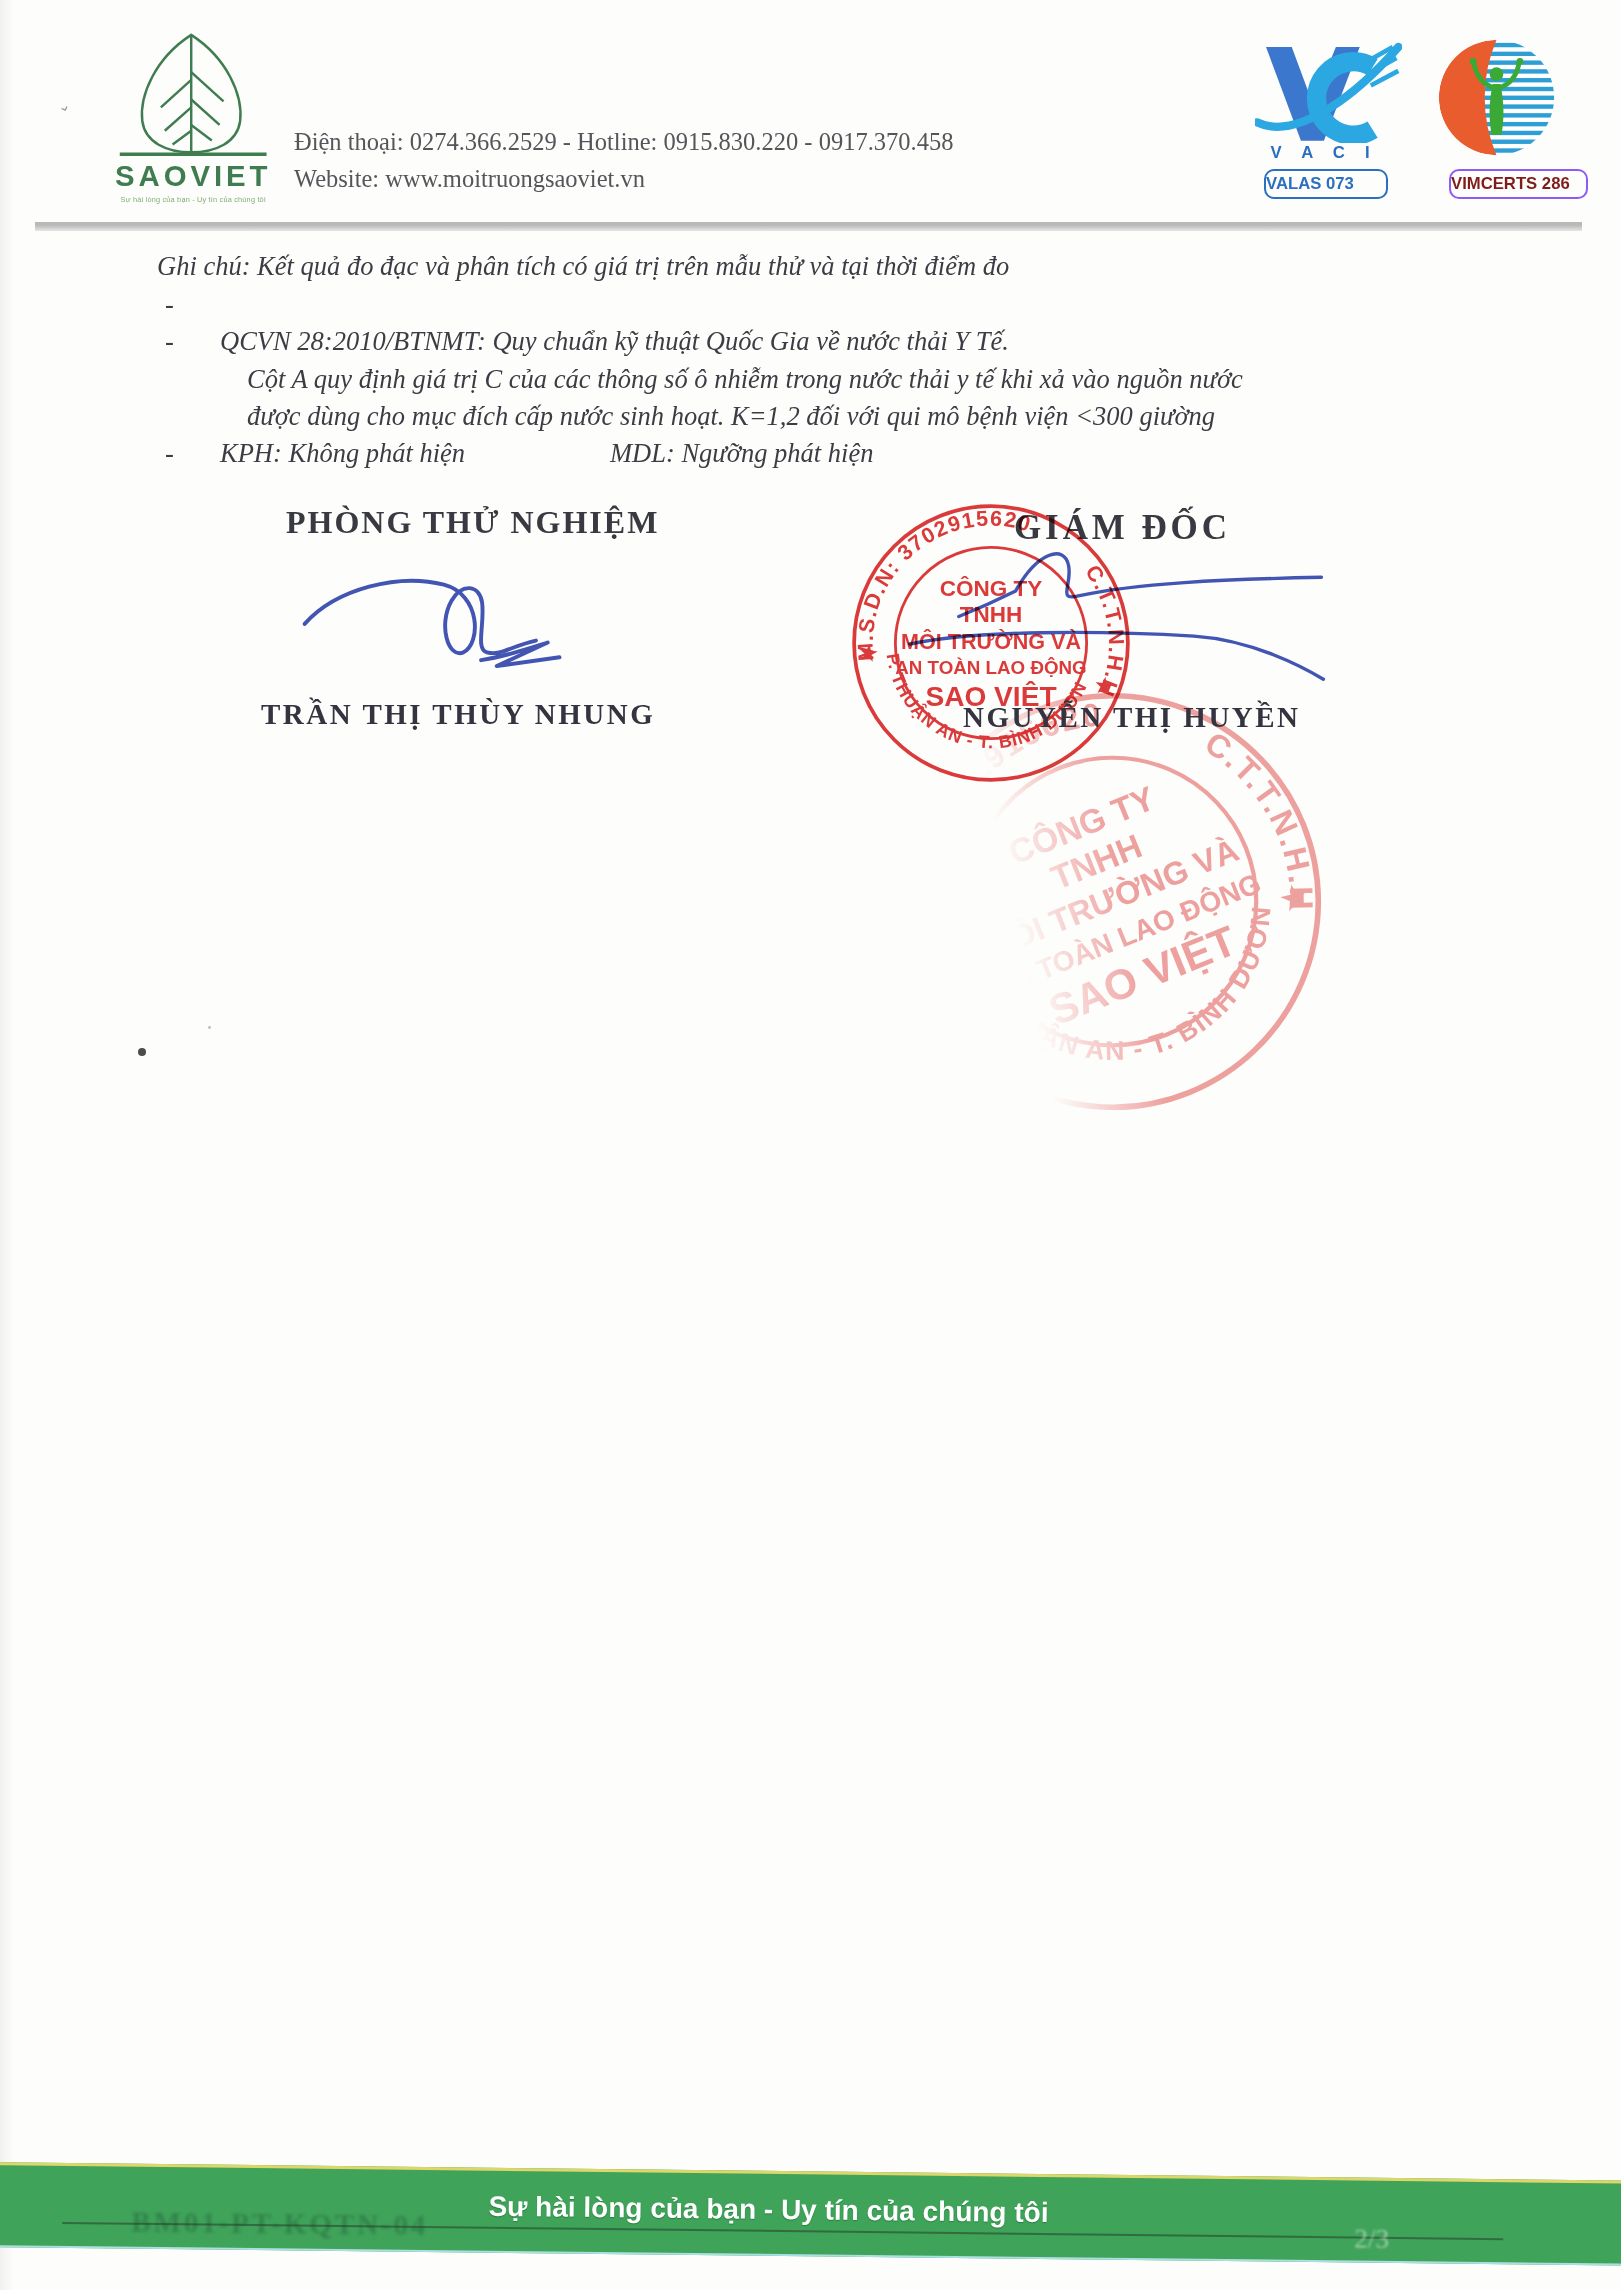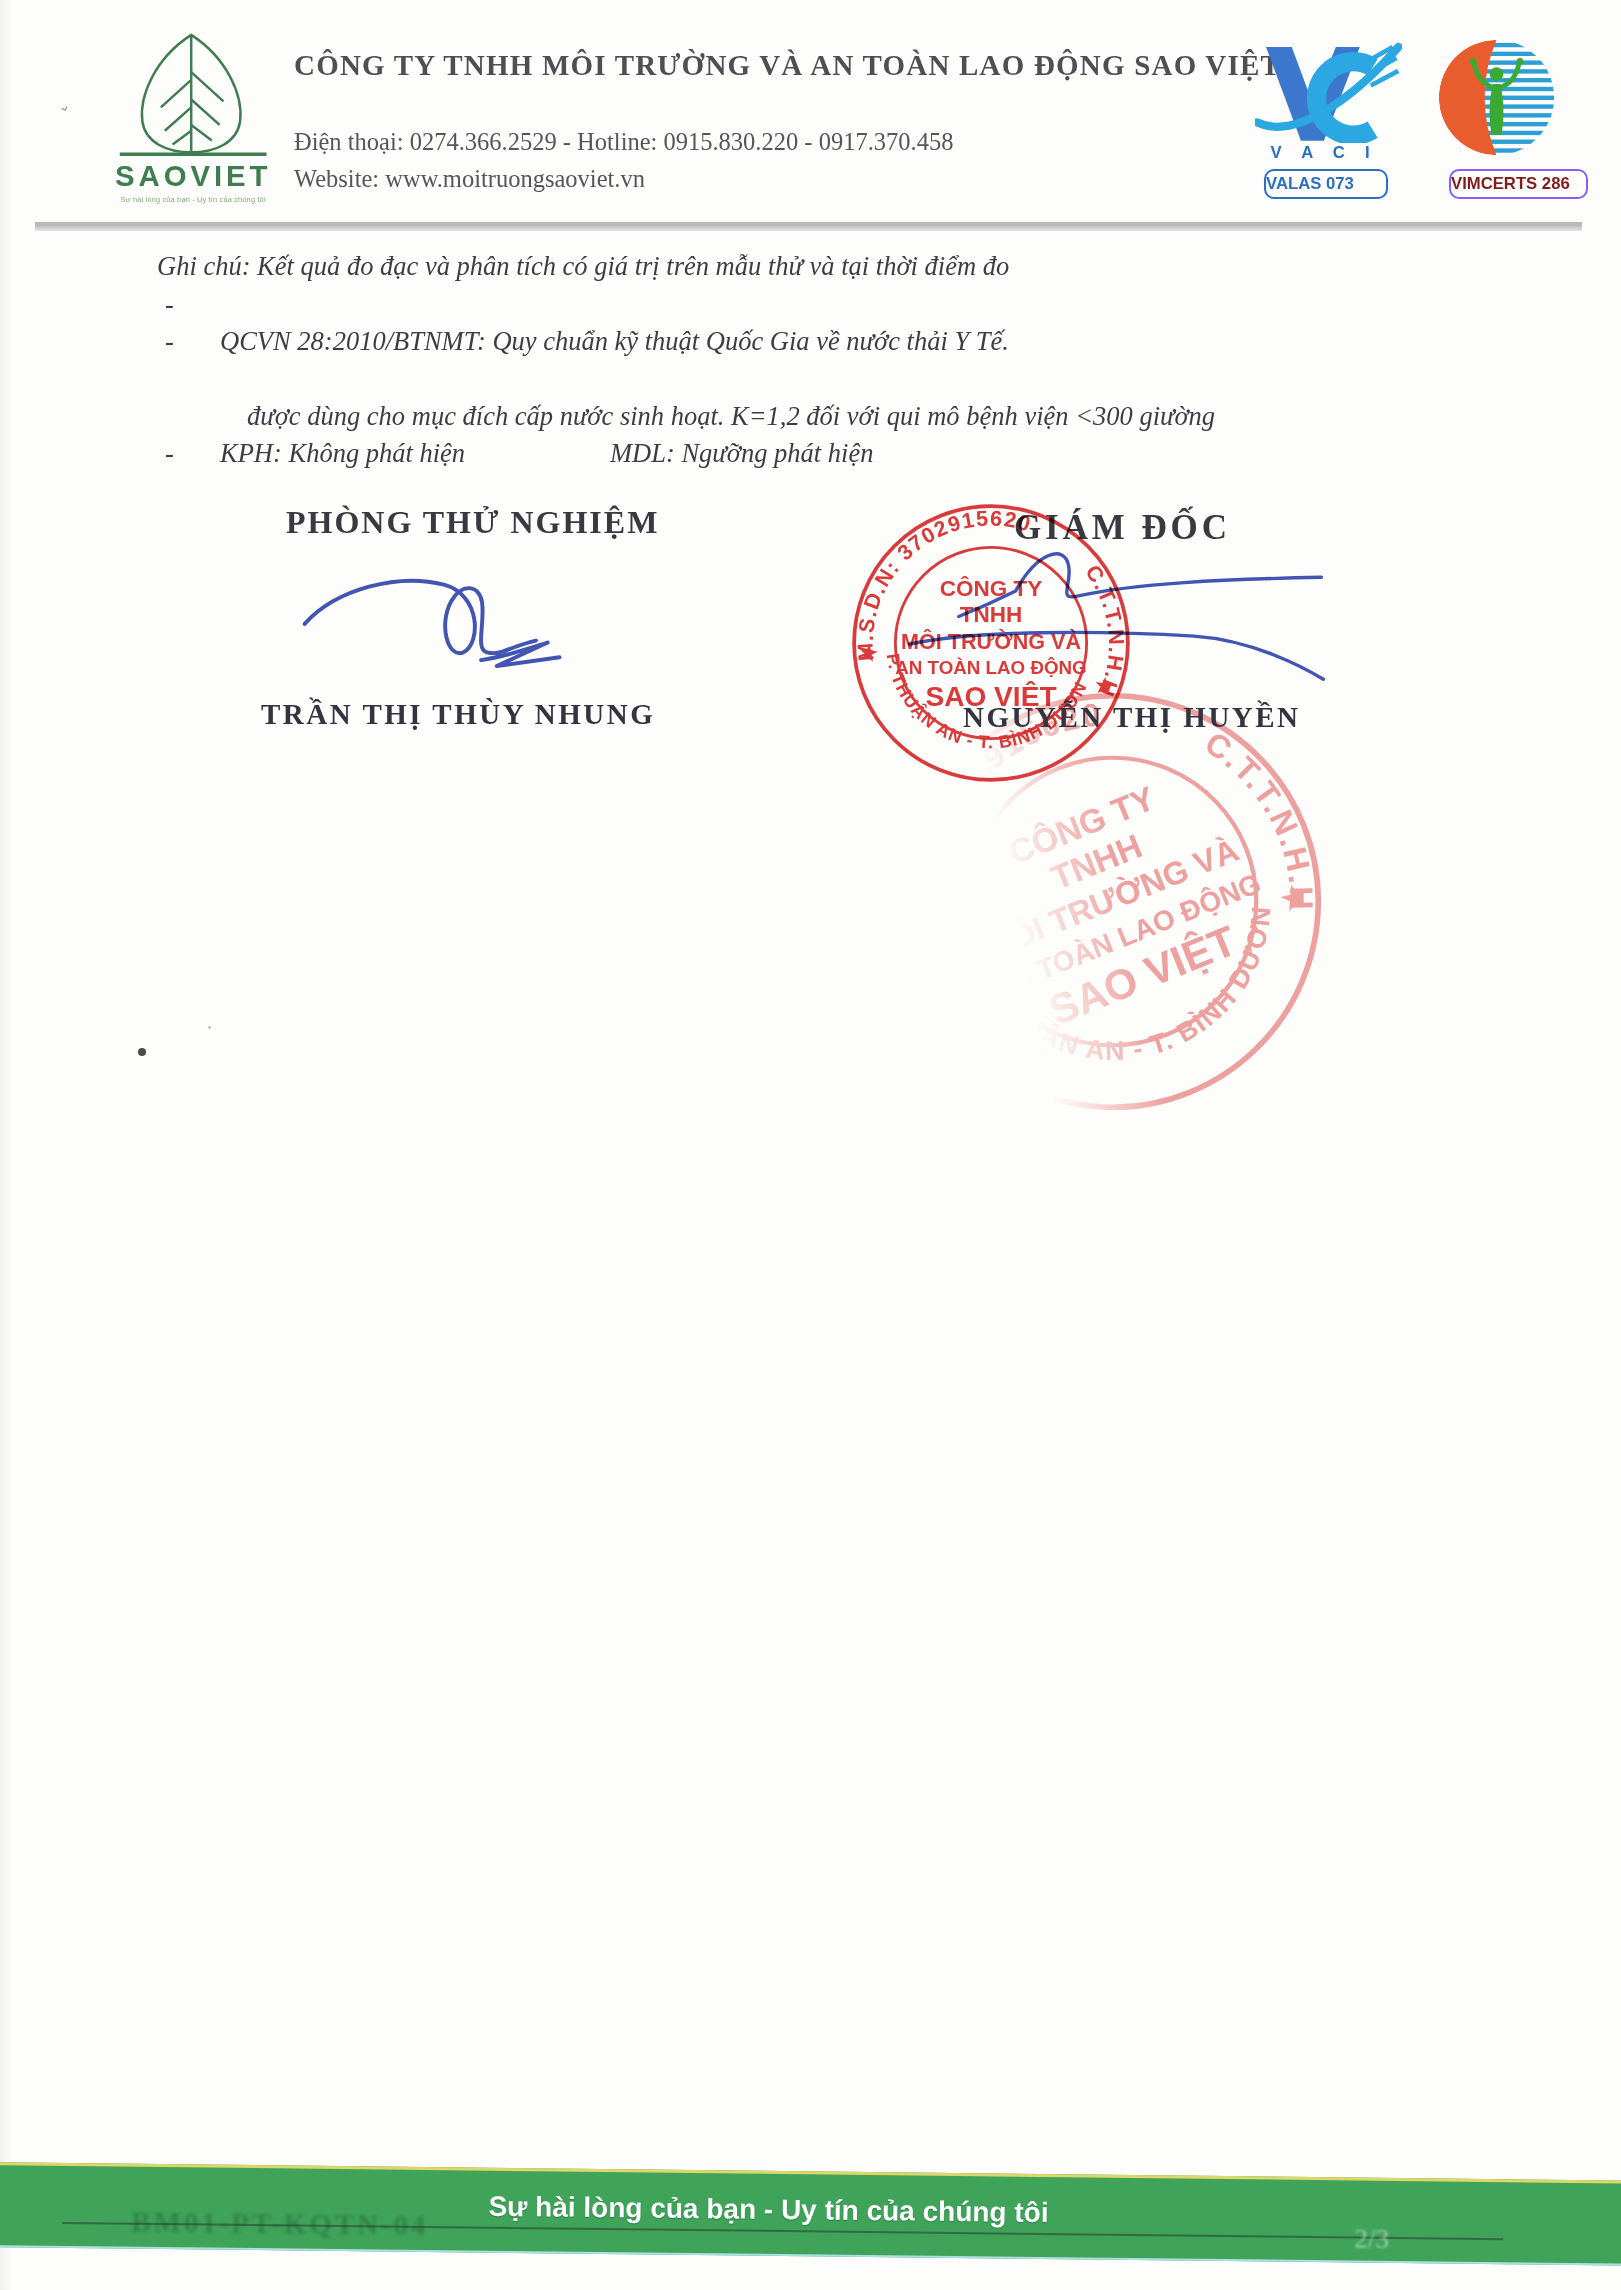--- a/index.html
+++ b/index.html
@@ -74,21 +74,20 @@
         <path d="M 85 6 L 85 128"></path>
         <path d="M 85 52 L 54 80 M 85 80 L 58 104 M 85 104 L 66 118"></path>
         <path d="M 85 44 L 118 74 M 85 72 L 114 98 M 85 98 L 106 114"></path>
         <path d="M 12 128 L 162 128" stroke-width="3.5"></path>
       </g>
       <text x="87" y="160" text-anchor="middle" font-size="30" font-weight="bold" letter-spacing="4" fill="#3f7d50" class="logo-name">SAOVIET</text>
       <text x="87" y="177" text-anchor="middle" font-size="7.5" letter-spacing="0.2" fill="#7fae74" class="logo-name">Sự hài lòng của bạn - Uy tín của chúng tôi</text>
     </svg>
   </div>
 
-  <div class="abs nowrap company-name">CÔNG TY TNHH MÔI TRƯỜNG VÀ AN TOÀN LAO ĐỘNG SAO VIỆT</div>
   <div class="abs nowrap hline" style="left:294px;top:128px;">Điện thoại: 0274.366.2529 - Hotline: 0915.830.220 - 0917.370.458</div>
   <div class="abs nowrap hline" style="left:294px;top:165px;">Website: www.moitruongsaoviet.vn</div>
 
   <div class="abs" style="left:1255px;top:41px;width:147px;height:102px;">
     <svg width="147" height="102" viewBox="0 0 160 110">
       <polygon points="12,6 40,6 63,68 88,6 114,6 75,108 50,108" fill="#3b77cc"></polygon>
       <path d="M 128 28 A 40 40 0 1 0 128 96" stroke="#2ba7e2" stroke-width="21" fill="none"></path>
       <path d="M 2 88 C 48 110 116 52 156 6" stroke="#2ba7e2" stroke-width="9" fill="none" stroke-linecap="round"></path>
       <path d="M 118 24 L 150 6 M 122 36 L 154 18 M 126 48 L 156 32" stroke="#2ba7e2" stroke-width="5"></path>
     </svg>
@@ -135,20 +134,21 @@
 
   <div class="abs divider"></div>
 
   <div class="abs nowrap note" style="left:157px;top:251px;">Ghi chú: Kết quả đo đạc và phân tích có giá trị trên mẫu thử và tại thời điểm đo</div>
 
   <div class="abs nowrap note" style="left:165px;top:289px;">-</div>
 
   <div class="abs nowrap note" style="left:165px;top:326px;">-</div>
   <div class="abs nowrap note" style="left:220px;top:326px;">QCVN 28:2010/BTNMT: Quy chuẩn kỹ thuật Quốc Gia về nước thải Y Tế.</div>
 
+  <div class="abs nowrap note" style="left:247px;top:364px;">Cột A quy định giá trị C của các thông số ô nhiễm trong nước thải y tế khi xả vào nguồn nước</div>
   <div class="abs nowrap note" style="left:247px;top:401px;">được dùng cho mục đích cấp nước sinh hoạt. K=1,2 đối với qui mô bệnh viện &lt;300 giường</div>
 
   <div class="abs nowrap note" style="left:165px;top:438px;">-</div>
   <div class="abs nowrap note" style="left:220px;top:438px;">KPH: Không phát hiện</div>
   <div class="abs nowrap note" style="left:610px;top:438px;">MDL: Ngưỡng phát hiện</div>
 
   <div class="abs nowrap sig-title" style="left:286px;top:504px;">PHÒNG THỬ NGHIỆM</div>
   <div class="abs nowrap sig-title" style="left:1014px;top:508px;font-size:35px;letter-spacing:3.9px;">GIÁM ĐỐC</div>
 
   <div class="abs sig" style="left:289px;top:561px;width:294px;height:118px;">

